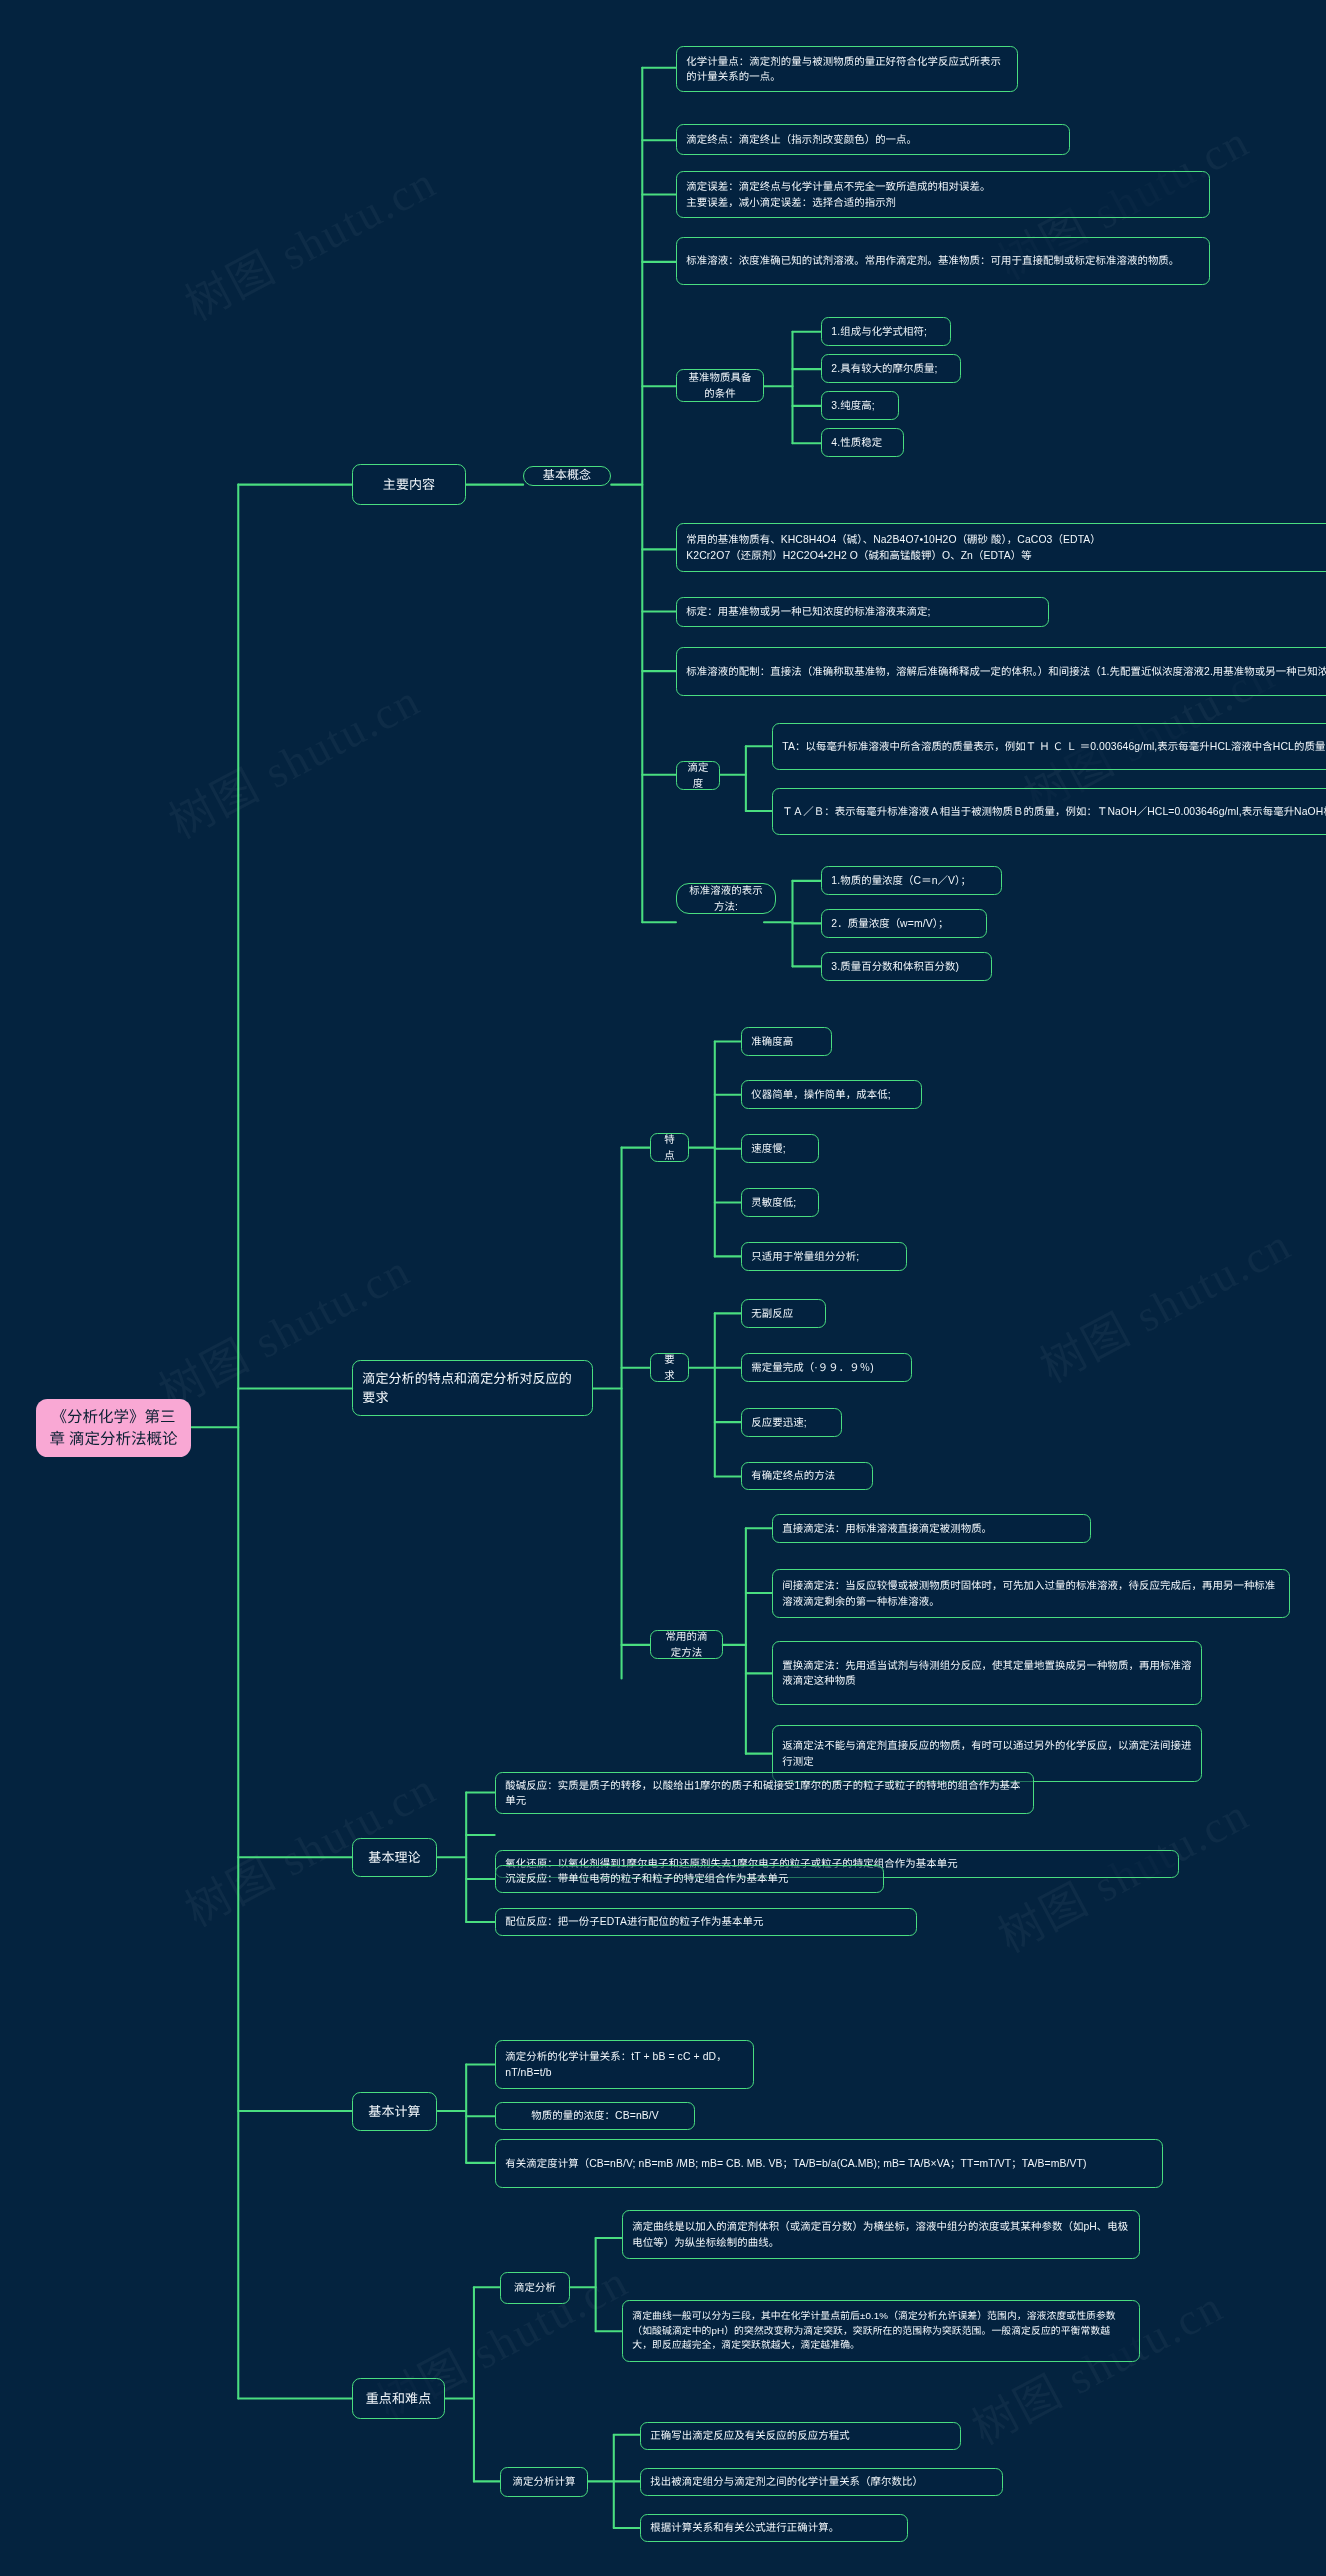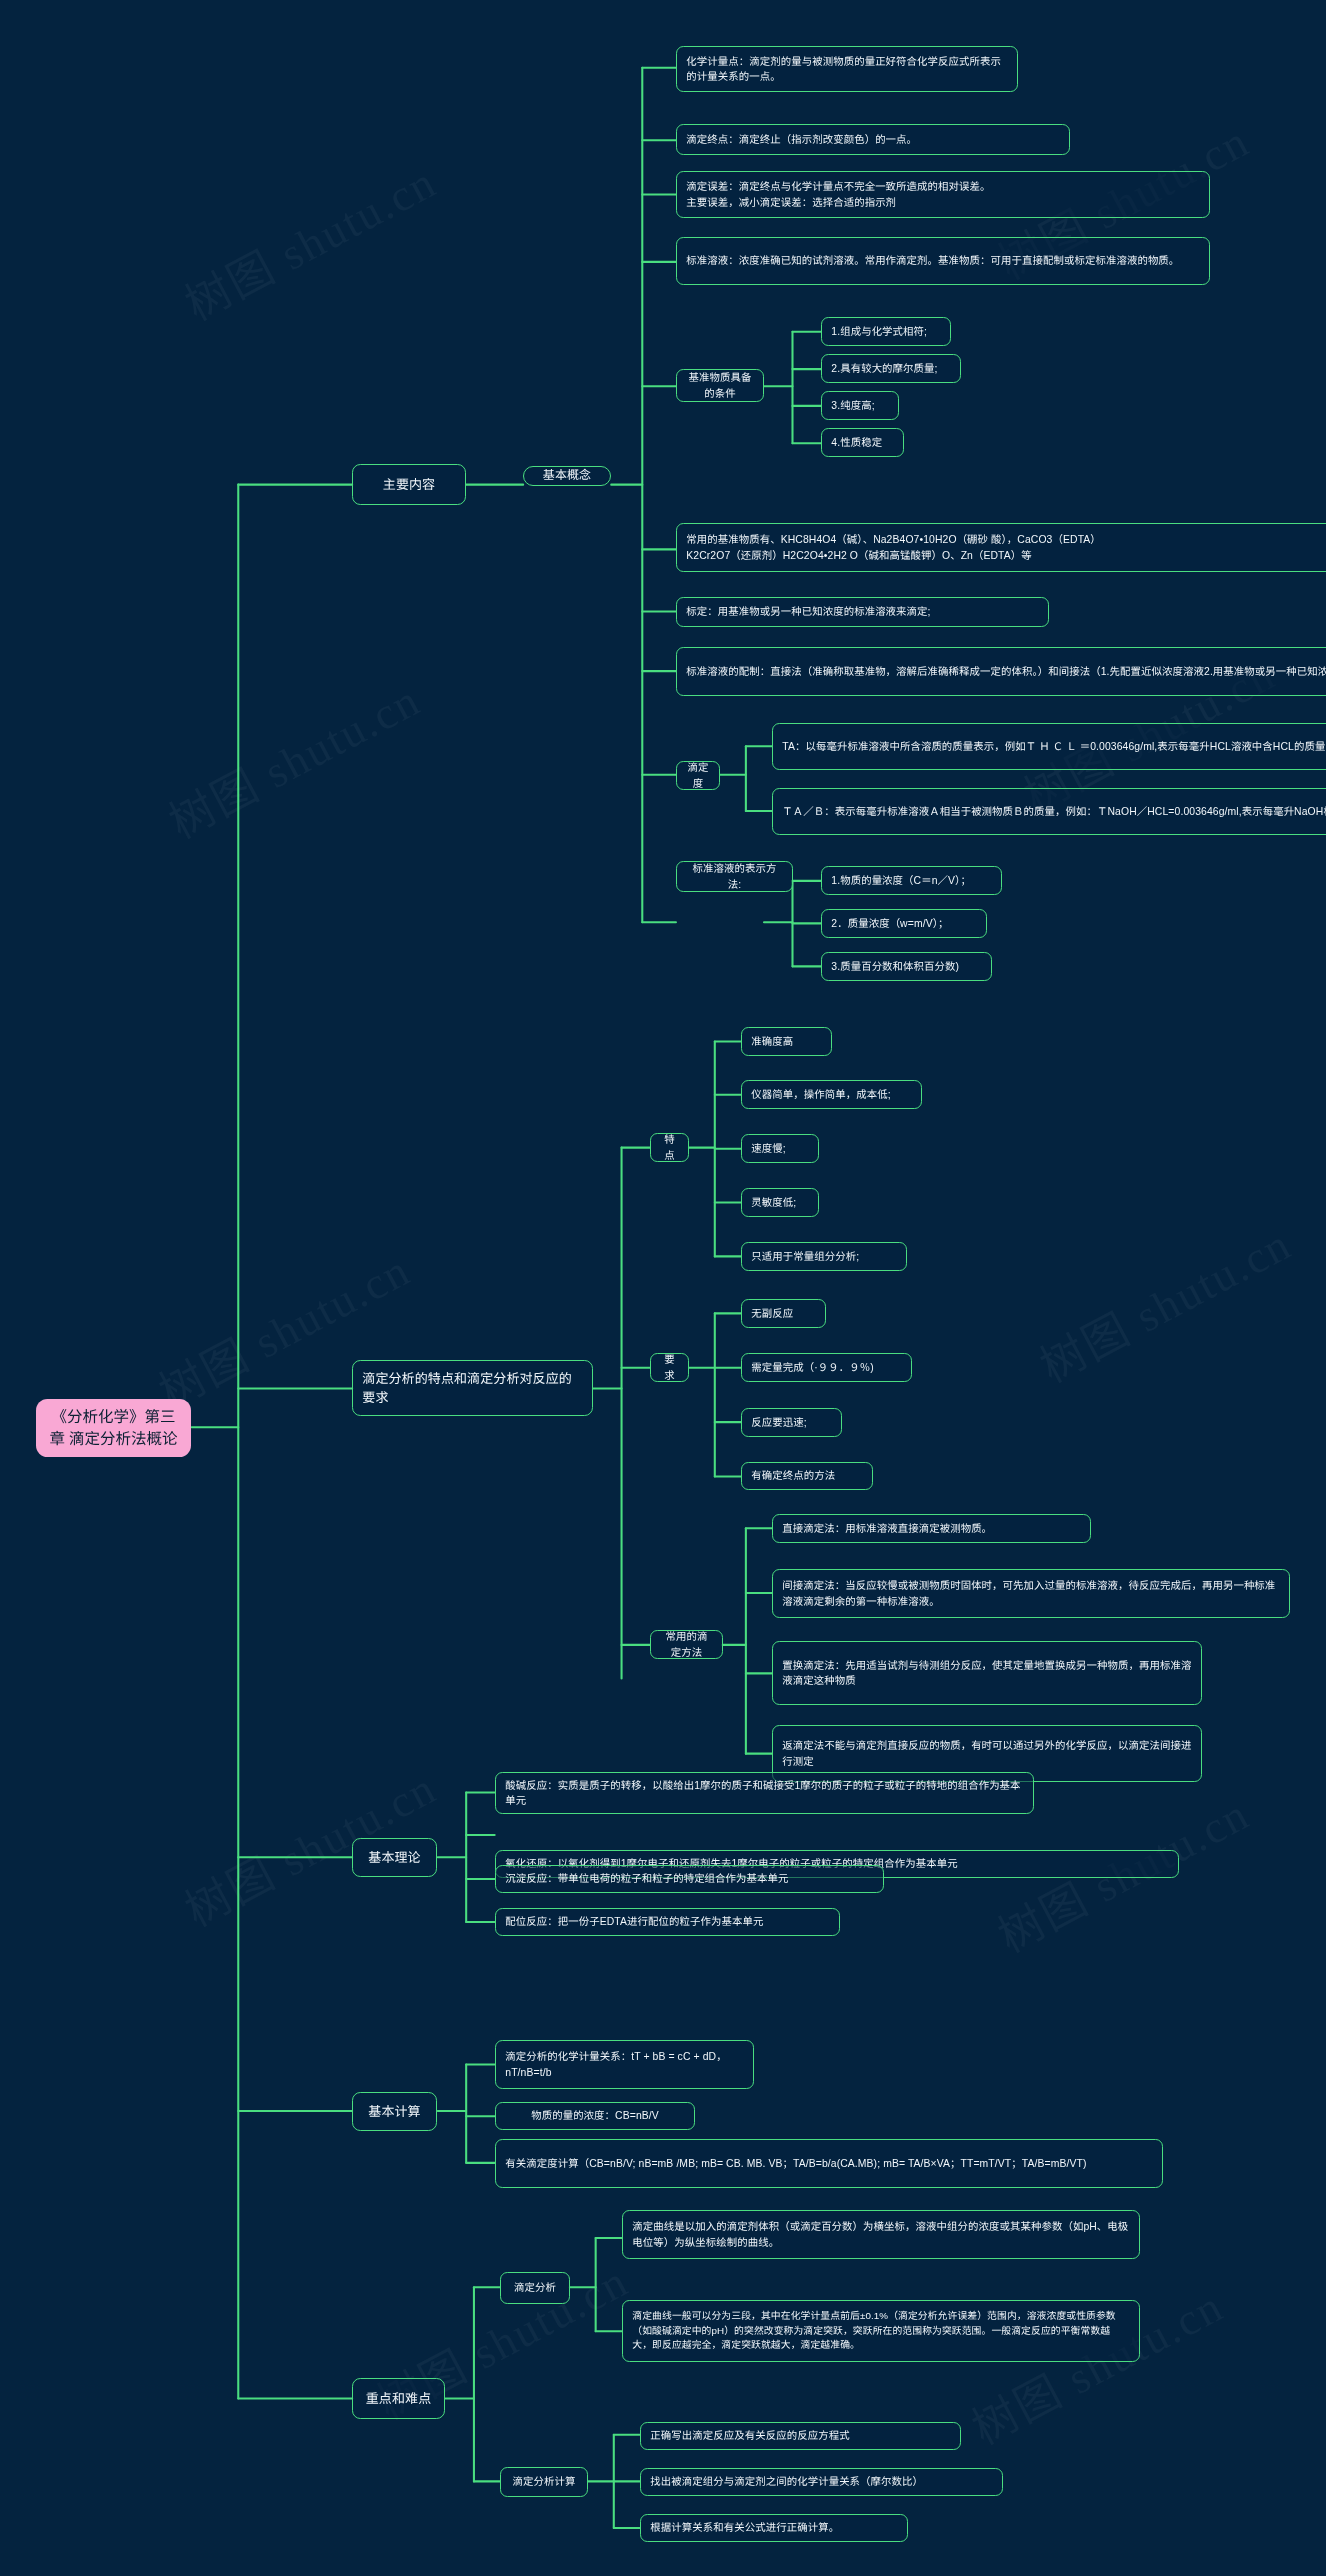--- a/index.html
+++ b/index.html
@@ -287,21 +287,21 @@
   <span class="txt">滴定度</span>
 </div>
 
 <div class="node leaf" style="left:772px; top:723px; width:824px; height:47px;">
   <span class="txt">TA：以每毫升标准溶液中所含溶质的质量表示，例如Ｔ Ｈ Ｃ Ｌ ＝0.003646g/ml,表示每毫升HCL溶液中含HCL的质量为0.003646g</span>
 </div>
 <div class="node leaf" style="left:772px; top:788px; width:824px; height:47px;">
   <span class="txt">ＴＡ／Ｂ：表示每毫升标准溶液Ａ相当于被测物质Ｂ的质量，例如：ＴNaOH／HCL=0.003646g/ml,表示每毫升NaOH标准溶液恰好可以和0.003646 g HCL反应。</span>
 </div>
 
-<div class="node lvl2" style="left:676px; top:861px; width:117px; height:31px; font-size:10.4px;">
+<div class="node lvl2" style="left:676px; top:883px; width:100px; height:31px; font-size:10.4px;border-radius:13px;">
   <span class="txt">标准溶液的表示方法:</span>
 </div>
 
 <div class="node leaf" style="left:821px; top:866px; width:181px; height:29px;">
   <span class="txt">1.物质的量浓度（C＝n／V）；</span>
 </div>
 <div class="node leaf" style="left:821px; top:909px; width:166px; height:29px;">
   <span class="txt">2．质量浓度（w=m/V）；</span>
 </div>
 <div class="node leaf" style="left:821px; top:952px; width:171px; height:29px;">
@@ -364,21 +364,21 @@
 
 <div class="node leaf" style="left:495px; top:1772px; width:539px; height:42px;">
   <span class="txt">酸碱反应：实质是质子的转移，以酸给出1摩尔的质子和碱接受1摩尔的质子的粒子或粒子的特地的组合作为基本单元</span>
 </div>
 <div class="node leaf" style="left:495px; top:1822px; width:684px; height:28px;margin-top:28px;">
   <span class="txt">氧化还原：以氧化剂得到1摩尔电子和还原剂失去1摩尔电子的粒子或粒子的特定组合作为基本单元</span>
 </div>
 <div class="node leaf" style="left:495px; top:1865px; width:389px; height:28px;">
   <span class="txt">沉淀反应：带单位电荷的粒子和粒子的特定组合作为基本单元</span>
 </div>
-<div class="node leaf" style="left:495px; top:1908px; width:345px; height:28px;">
+<div class="node leaf" style="left:495px; top:1908px; width:422px; height:28px;">
   <span class="txt">配位反应：把一份子EDTA进行配位的粒子作为基本单元</span>
 </div>
 
 <div class="node leaf" style="left:495px; top:2040px; width:259px; height:49px;">
   <span class="txt">滴定分析的化学计量关系：tT + bB = cC + dD，nT/nB=t/b</span>
 </div>
 <div class="node leaf" style="left:495px; top:2102px; width:200px; height:28px;text-align:center;">
   <span class="txt">物质的量的浓度：CB=nB/V</span>
 </div>
 <div class="node leaf" style="left:495px; top:2139px; width:668px; height:49px;">

